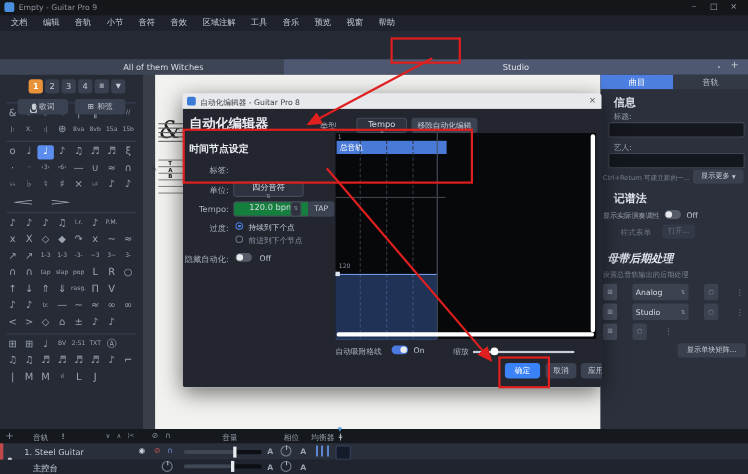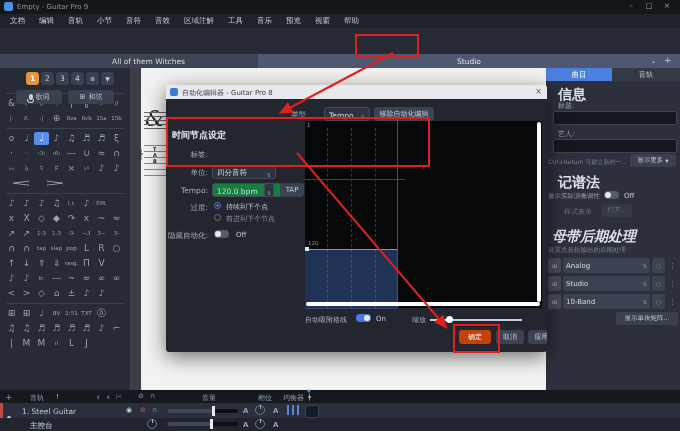--- a/index.html
+++ b/index.html
@@ -59,30 +59,30 @@
   .page{left:11px;top:0;width:405px;height:322px;background:#f2f2f0;position:absolute;}
   .stline{position:absolute;height:1px;background:#666;}
   .tabline{position:absolute;height:1px;background:#888;}
   .clef{position:absolute;font-family:"DejaVu Serif","Liberation Serif",serif;font-style:italic;font-size:22px;color:#222;}
   .sgtr{position:absolute;font-size:5px;color:#333;transform:rotate(-90deg);transform-origin:left top;}
   .tabtxt{position:absolute;font-size:5px;font-weight:bold;color:#222;line-height:6px;}
   
   .sidebar{left:546px;top:68px;width:134px;height:322px;background:#2b303c;}
   .sbtabL{position:absolute;left:0;top:0;width:66px;height:13px;background:#4c7fe0;color:#fff;font-size:7.5px;display:flex;align-items:center;justify-content:center;}
   .sbtabR{position:absolute;left:66px;top:0;width:68px;height:13px;background:#343946;color:#b8bec8;font-size:7.5px;display:flex;align-items:center;justify-content:center;}
-  .sbh{position:absolute;font-size:14px;font-weight:bold;color:#dde2ea;}
+  .sbh{position:absolute;font-size:10px;font-weight:bold;color:#dde2ea;}
   .sbl{position:absolute;font-size:7px;color:#99a1ae;}
   .sbinput{position:absolute;width:122px;height:12px;background:#14171d;border:1px solid #3e4452;border-radius:2px;}
   .sbbtn{position:absolute;background:#3a404e;border-radius:3px;color:#c3c9d3;font-size:6.5px;display:flex;align-items:center;justify-content:center;gap:2px;}
   .sbhint{position:absolute;font-size:6px;color:#7a8290;white-space:nowrap;overflow:hidden;}
   .toggle{position:absolute;width:15px;height:8px;border-radius:5px;background:#555c68;}
   .toggle::after{content:"";position:absolute;left:1px;top:1px;width:6px;height:6px;border-radius:50%;background:#e8eaee;}
   .toggle.on{background:#4a7ae0;}
   .toggle.on::after{left:auto;right:1px;}
-  .fxrow{position:absolute;left:2px;width:130px;height:15px;display:flex;gap:2px;}
+  .fxrow{position:absolute;left:2px;width:130px;height:15px;display:flex;gap:14px;}
   .fxicon{width:13px;height:15px;background:#464d5c;border-radius:2px;font-size:6px;color:#aab1bc;display:flex;align-items:center;justify-content:center;}
   .fxname{flex:1;background:#3c4250;border-radius:2px;font-size:7px;color:#d8dce4;display:flex;align-items:center;padding:0 3px;justify-content:space-between;}
   .fxpow{width:13px;background:#3c4250;border-radius:2px;font-size:6px;color:#8a93a2;display:flex;align-items:center;justify-content:center;}
   .fxmenu{width:11px;font-size:7px;color:#8a93a2;display:flex;align-items:center;justify-content:center;}
   
   .mixer{left:0;top:390px;width:680px;height:41px;background:#15181d;}
   .mxh{position:absolute;font-size:7px;color:#9aa2ae;}
   .mxi{position:absolute;font-size:7px;color:#8a93a2;}
   .trackrow{position:absolute;left:0;top:13px;width:680px;height:15px;background:#2a303b;}
   .masterrow{position:absolute;left:0;top:28px;width:680px;height:13px;background:#1f242e;}
@@ -96,23 +96,23 @@
   .Atxt{position:absolute;font-size:7px;font-weight:bold;color:#9aa2ae;}
   
   .dialog{left:166px;top:85px;width:381px;height:267px;z-index:40;box-shadow:0 5px 20px rgba(0,0,0,.55);border-radius:3px;overflow:hidden;}
   .dlgtitle{position:absolute;left:0;top:0;width:381px;height:14px;background:#e7e9ed;}
   .dlgico{position:absolute;left:4px;top:3px;width:8px;height:8px;background:#3a7bd5;border-radius:2px;}
   .dlgtxt{position:absolute;left:16px;top:3px;font-size:7px;color:#3a3d42;}
   .dlgclose{position:absolute;right:5px;top:2px;font-size:8px;color:#555;}
   .dlgbody{position:absolute;left:0;top:14px;width:381px;height:253px;background:#23262f;}
   .dh{position:absolute;left:6px;top:5px;font-size:12px;font-weight:bold;color:#e8ebf0;}
   .dlab{position:absolute;font-size:7.5px;color:#a8afbb;text-align:right;width:42px;}
-  .dd{position:absolute;background:#2d323e;border:1px solid #434a58;border-radius:3px;display:flex;align-items:flex-end;justify-content:space-between;padding:0 4px;font-size:7.5px;color:#d5dae2;box-sizing:border-box;}
+  .dd{position:absolute;background:#2d323e;border:1px solid #434a58;border-radius:3px;display:flex;align-items:center;justify-content:space-between;padding:0 4px;font-size:7.5px;color:#d5dae2;box-sizing:border-box;flex-direction:column;}
   .dbtn{position:absolute;background:#3b4252;border-radius:3px;display:flex;align-items:center;justify-content:center;font-size:7px;color:#c9ced8;}
-  .dbtn.blue{background:#c2410c;color:#fff;}
+  .dbtn.blue{background:#3b82f6;color:#fff;}
   .radio{position:absolute;width:7px;height:7px;border:1px solid #6a7280;border-radius:50%;box-sizing:border-box;}
   .radio.on{border-color:#4a7ae0;background:radial-gradient(circle at 50% 50%, #4a7ae0 0 35%, #23262f 40%);}
   .dopt{position:absolute;font-size:7px;color:#c3c9d3;}
   .chart{position:absolute;left:139px;top:22px;width:237px;height:187px;background:#07080a;}
   .c-vdash{position:absolute;top:7px;bottom:0;width:0;border-left:1px dashed #333a46;}
   .c-vsolid{position:absolute;top:0;bottom:0;width:1px;background:#4a5160;}
   .c-hline{position:absolute;height:1px;background:#3c434f;}
   .trackbar{position:absolute;left:1px;top:7px;width:100px;height:12px;background:#4a7ad8;color:#fff;font-size:7px;line-height:12px;padding-left:3px;box-sizing:border-box;}
   .tempozone{position:absolute;left:0;top:128px;width:92px;height:59px;background:rgba(74,120,210,.38);border-top:1px solid #7397e0;}
   .tz-handle{position:absolute;left:0;top:126px;width:4px;height:4px;background:#dfe5f0;}
@@ -481,24 +481,20 @@
           <span class="fxname">
             <span>Studio</span>
             <span class="chev">⇅</span>
           </span>
           <span class="fxpow">○</span>
           <span class="fxmenu">⋮</span>
         </div>
 
         <div class="fxrow" style="top: 226px;">
           <span class="fxicon">⊞</span>
-          <span class="fxname">
-            <span>10-Band</span>
-            <span class="chev">⇅</span>
-          </span>
           <span class="fxpow">○</span>
           <span class="fxmenu">⋮</span>
         </div>
       </div>
     <div class="sbbtn" style="left:70px;top:244px;width:62px;height:13px;">显示单块矩阵...</div>
   </div>
 
   <div class="abs mixer">
     <span class="mxi" style="left:5px;top:2px;font-size:9px;">+</span>
     <span class="mxh" style="left:30px;top:3px;">音轨</span>
@@ -545,20 +541,21 @@
     </div>
   </div>
 
   <div class="abs dialog">
     <div class="dlgtitle">
       <div class="dlgico"></div>
       <div class="dlgtxt">自动化编辑器 - Guitar Pro 8</div>
       <div class="dlgclose">×</div>
     </div>
     <div class="dlgbody">
+      <div class="dh">自动化编辑器</div>
       <span class="dlab" style="left:120px;top:11px;width:20px;">类型</span>
       <div class="dd" style="left:158px;top:8px;width:46px;height:14px;">
           <span>Tempo</span>
           <span class="chev">⇅</span>
         </div>
       <div class="dbtn" style="left:208px;top:8px;width:60px;height:14px;">移除自动化编辑</div>
 
       <div style="position:absolute;left:6px;top:30px;font-size:9px;font-weight:bold;color:#e8ebf0;">时间节点设定</div>
 
       <span class="dlab" style="left:0px;top:51px;">标签:</span>
@@ -583,20 +580,21 @@
       <span class="dopt" style="left:60px;top:103px;">持续到下个点</span>
       <div class="radio" style="left:48px;top:115px;"></div>
       <span class="dopt" style="left:60px;top:115px;color:#8a93a2;">前进到下个节点</span>
 
       <span class="dlab" style="left:0px;top:132px;">隐藏自动化:</span>
       <div class="toggle" style="left:48px;top:131px;"></div>
       <span class="dopt" style="left:70px;top:132px;">Off</span>
 
       <div class="chart">
         <span class="cval" style="left:2px;top:1px;">1</span>
+        <div class="trackbar">总音轨</div>
         <div class="c-vdash" style="left:22px;"></div>
         <div class="c-vdash" style="left:46px;"></div>
         <div class="c-vdash" style="left:70px;"></div>
         <div class="c-vsolid" style="left:92px;"></div>
         <div class="c-hline" style="left:0;top:58px;width:100px;"></div>
         <span class="cval" style="left:3px;top:119px;">120</span>
         <div class="tempozone"></div>
         <div class="tz-handle"></div>
         <div class="vscroll"></div>
       </div>

